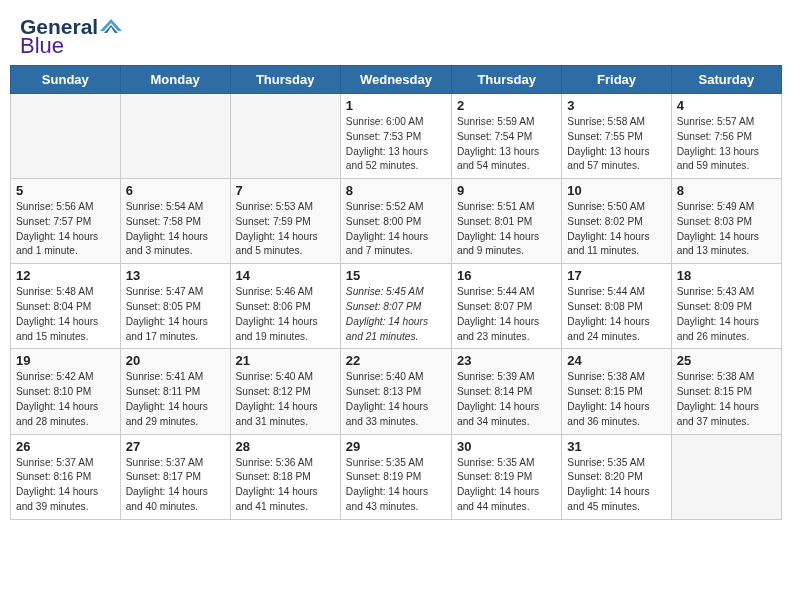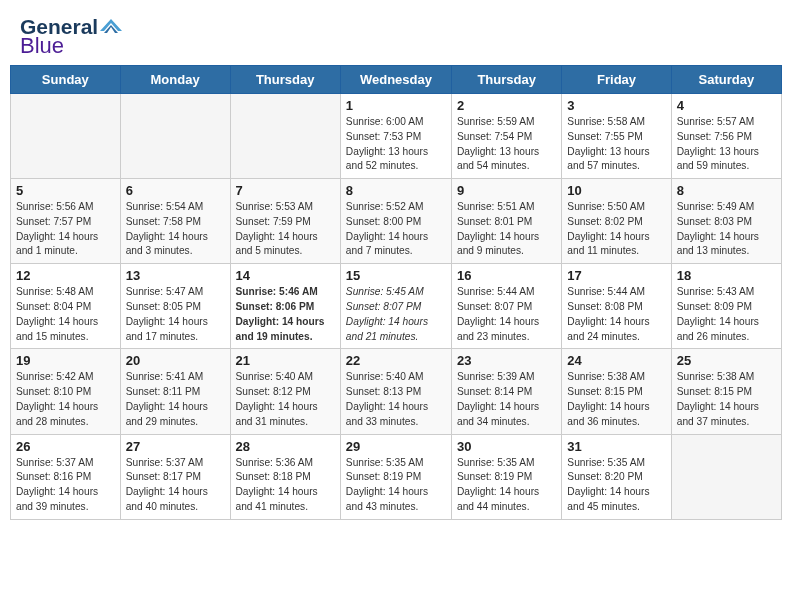--- a/index.html
+++ b/index.html
@@ -213,21 +213,21 @@
           </td>
           <td>
             <span class="day-num">13</span>
             <div class="day-info" style="white-space: pre-line;">Sunrise: 5:47 AM
 Sunset: 8:05 PM
 Daylight: 14 hours
 and 17 minutes.</div>
           </td>
           <td>
             <span class="day-num">14</span>
-            <div class="day-info" style="white-space: pre-line; font-weight: bold;">Sunrise: 5:46 AM
+            <div class="day-info" style="white-space: pre-line;">Sunrise: 5:46 AM
 Sunset: 8:06 PM
 Daylight: 14 hours
 and 19 minutes.</div>
           </td>
           <td>
             <span class="day-num">15</span>
             <div class="day-info" style="white-space: pre-line; font-style: italic;">Sunrise: 5:45 AM
 Sunset: 8:07 PM
 Daylight: 14 hours
 and 21 minutes.</div>

